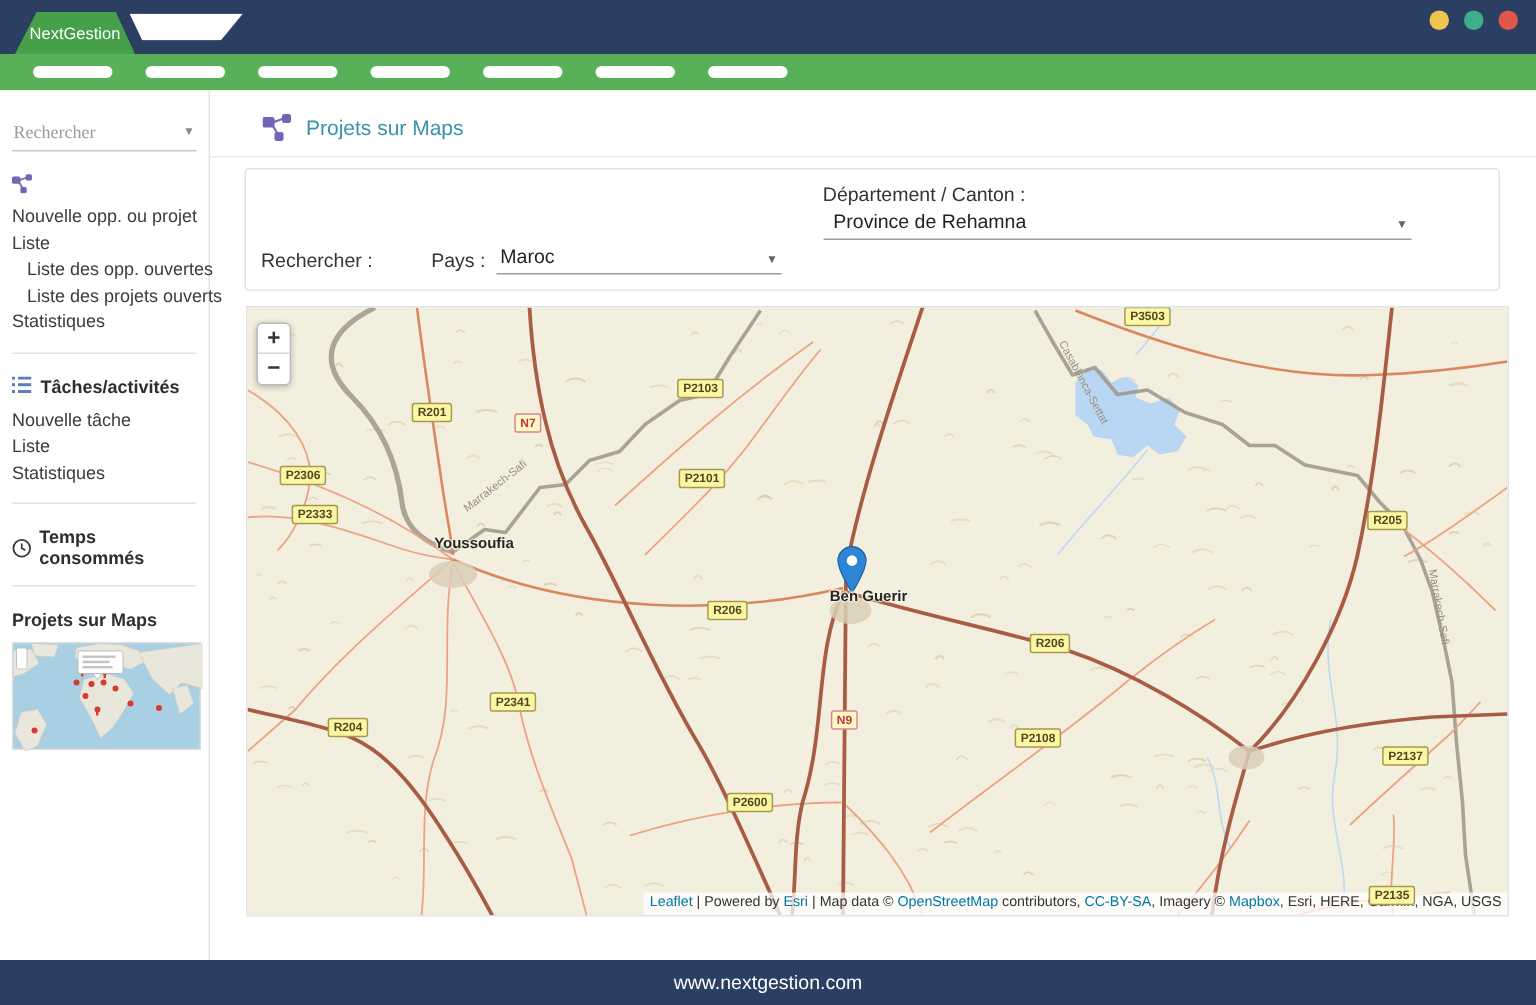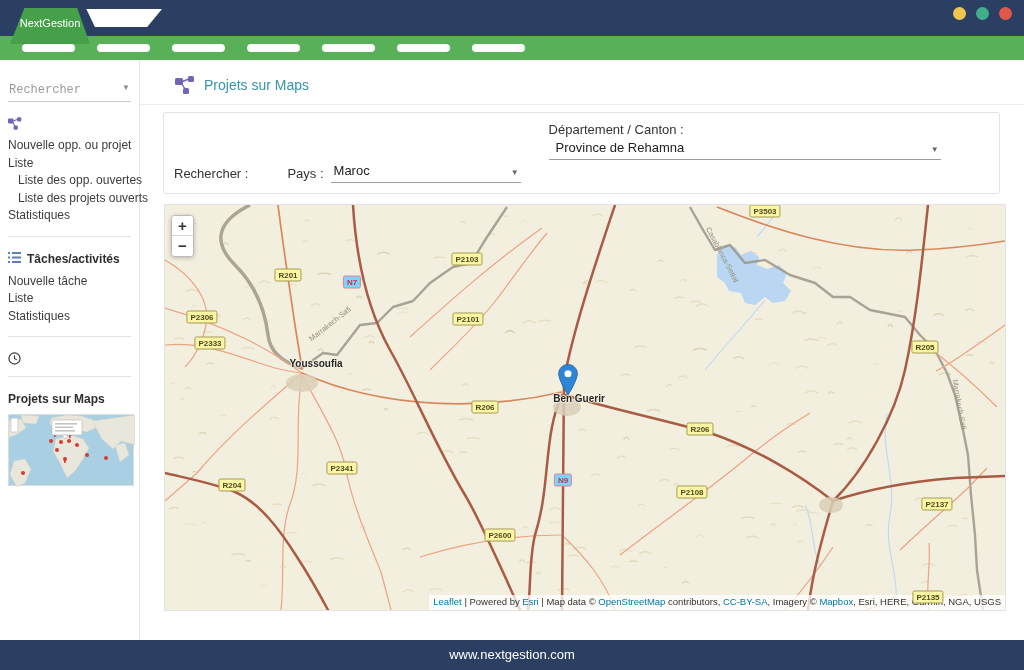--- a/index.html
+++ b/index.html
@@ -5,21 +5,21 @@
   * { box-sizing: border-box; }
   html,body { margin:0; padding:0; }
   body {
     width:1024px; height:670px; overflow:hidden; position:relative;
     font-family:"Liberation Sans", sans-serif; background:#ffffff;
   }
 
   
   .topbar { height:36px; background:#2b3f63; position:relative; }
   .brand-tab {
-    position:absolute; left:10px; top:8px; width:80px; height:36px;
+    position:absolute; left:10px; top:8px; width:80px; height:28px;
     background:#45a049; clip-path:polygon(18% 0, 84% 0, 100% 100%, 0% 100%);
     color:#fff; font-size:11px; text-align:center; line-height:30px;
   }
   .white-slant {
     position:absolute; left:84px; top:9px; width:78px; height:18px;
     background:#fff; clip-path:polygon(3% 0, 100% 0, 81% 100%, 14% 100%);
   }
   .win-btns { position:absolute; right:12px; top:7px; display:flex; gap:10px; }
   .win-btn { width:13px; height:13px; border-radius:50%; }
 
@@ -29,21 +29,21 @@
 
   
   .layout { display:flex; height:580px; }
   .sidebar { width:140px; border-right:1px solid #e4e4e4; padding:0 8px; flex:0 0 auto; }
   .main { flex:1; position:relative; overflow:hidden; }
 
   
   .search-wrap { position:relative; margin-top:19px; border-bottom:1px solid #c9c9c9; }
   .search-wrap input {
     border:none; outline:none; width:100%; font-size:12px; padding:2px 14px 4px 1px;
-    font-family:Liberation Mono, monospace; color:#3b82f6; background:transparent;
+    font-family:Liberation Serif, serif; color:#3b82f6; background:transparent;
   }
   .search-wrap input::placeholder { color:#9a9a9a; }
   .search-caret { position:absolute; right:1px; top:4px; font-size:8px; color:#888; }
   .sb-title { display:flex; align-items:center; gap:5px; font-size:12px; font-weight:bold; color:#2e2e2e; margin:15px 0 7px; cursor:pointer; }
   .sb-icon { display:inline-flex; width:14px; height:13px; }
   .sb-item { font-size:12px; color:#3c3c3c; line-height:17.5px; cursor:pointer; white-space:nowrap; }
   .sb-item.indent { padding-left:10px; }
   .sb-divider { border-top:1px solid #e2e2e2; margin:11px 0 0; }
   .thumb { width:126px; height:72px; position:relative; background:#a9cfe3; margin-top:8px; border:1px solid #dcdcdc; cursor:pointer; }
 
@@ -74,21 +74,21 @@
 
   
   .map-wrap {
     position:relative; margin:11px 0 0 25px; width:840px; height:405px;
     background:#f3efdf; overflow:hidden; outline:1px solid #e3e3e3; cursor:grab;
   }
   .map-svg { position:absolute; inset:0; }
   .map-overlay { position:absolute; inset:0; }
   .badge { position:absolute; transform:translate(-50%,-50%); font-size:8px; font-weight:bold; padding:1px 3px; border-radius:2px; white-space:nowrap; line-height:9px; }
   .badge.yellow { background:#fbf6a4; border:1px solid #a39a52; color:#4f4a1e; }
-  .badge.red { background:#7dd3fc; border:1px solid #dd8490; color:#c23246; }
+  .badge.red { background:#fef9c3; border:1px solid #dd8490; color:#c23246; }
   .town { position:absolute; transform:translate(-50%,-50%); font-size:10px; font-weight:bold; color:#262626; white-space:nowrap;
           text-shadow:-1px 0 1px #f7f3e2, 1px 0 1px #f7f3e2, 0 -1px 1px #f7f3e2, 0 1px 1px #f7f3e2; }
   .rlabel { position:absolute; font-size:7.5px; color:#97917e; white-space:nowrap; transform-origin:left center; }
   .zoom-ctl {
     position:absolute; left:6px; top:10px; width:23px; background:#fff;
     border:1px solid #bbb; border-radius:4px; box-shadow:0 1px 4px rgba(0,0,0,.25); overflow:hidden;
   }
   .zoom-btn { width:100%; height:20px; text-align:center; font-size:15px; font-weight:bold; color:#333; line-height:19px; cursor:pointer; background:#fff; }
   .zoom-btn:first-child { border-bottom:1px solid #d5d5d5; }
   .marker { position:absolute; width:22px; height:32px; }
@@ -174,20 +174,21 @@
         </div>
         <div class="sb-divider"></div>
         <div class="sb-section">
           <div class="sb-title">
             <span class="sb-icon">
               <svg width="13" height="13" viewBox="0 0 14 14">
                 <circle cx="7" cy="7" r="6" fill="none" stroke="#3a3a3a" stroke-width="1.3"></circle>
                 <path d="M7,3.5 L7,7 L9.5,8.5" stroke="#3a3a3a" stroke-width="1.2" fill="none"></path>
               </svg>
             </span>
+            <span>Temps consommés</span>
           </div>
         </div>
         <div class="sb-divider"></div>
         <div class="sb-section">
           <div class="sb-title">
             <span>Projets sur Maps</span>
           </div>
         </div>
       </div>
 

